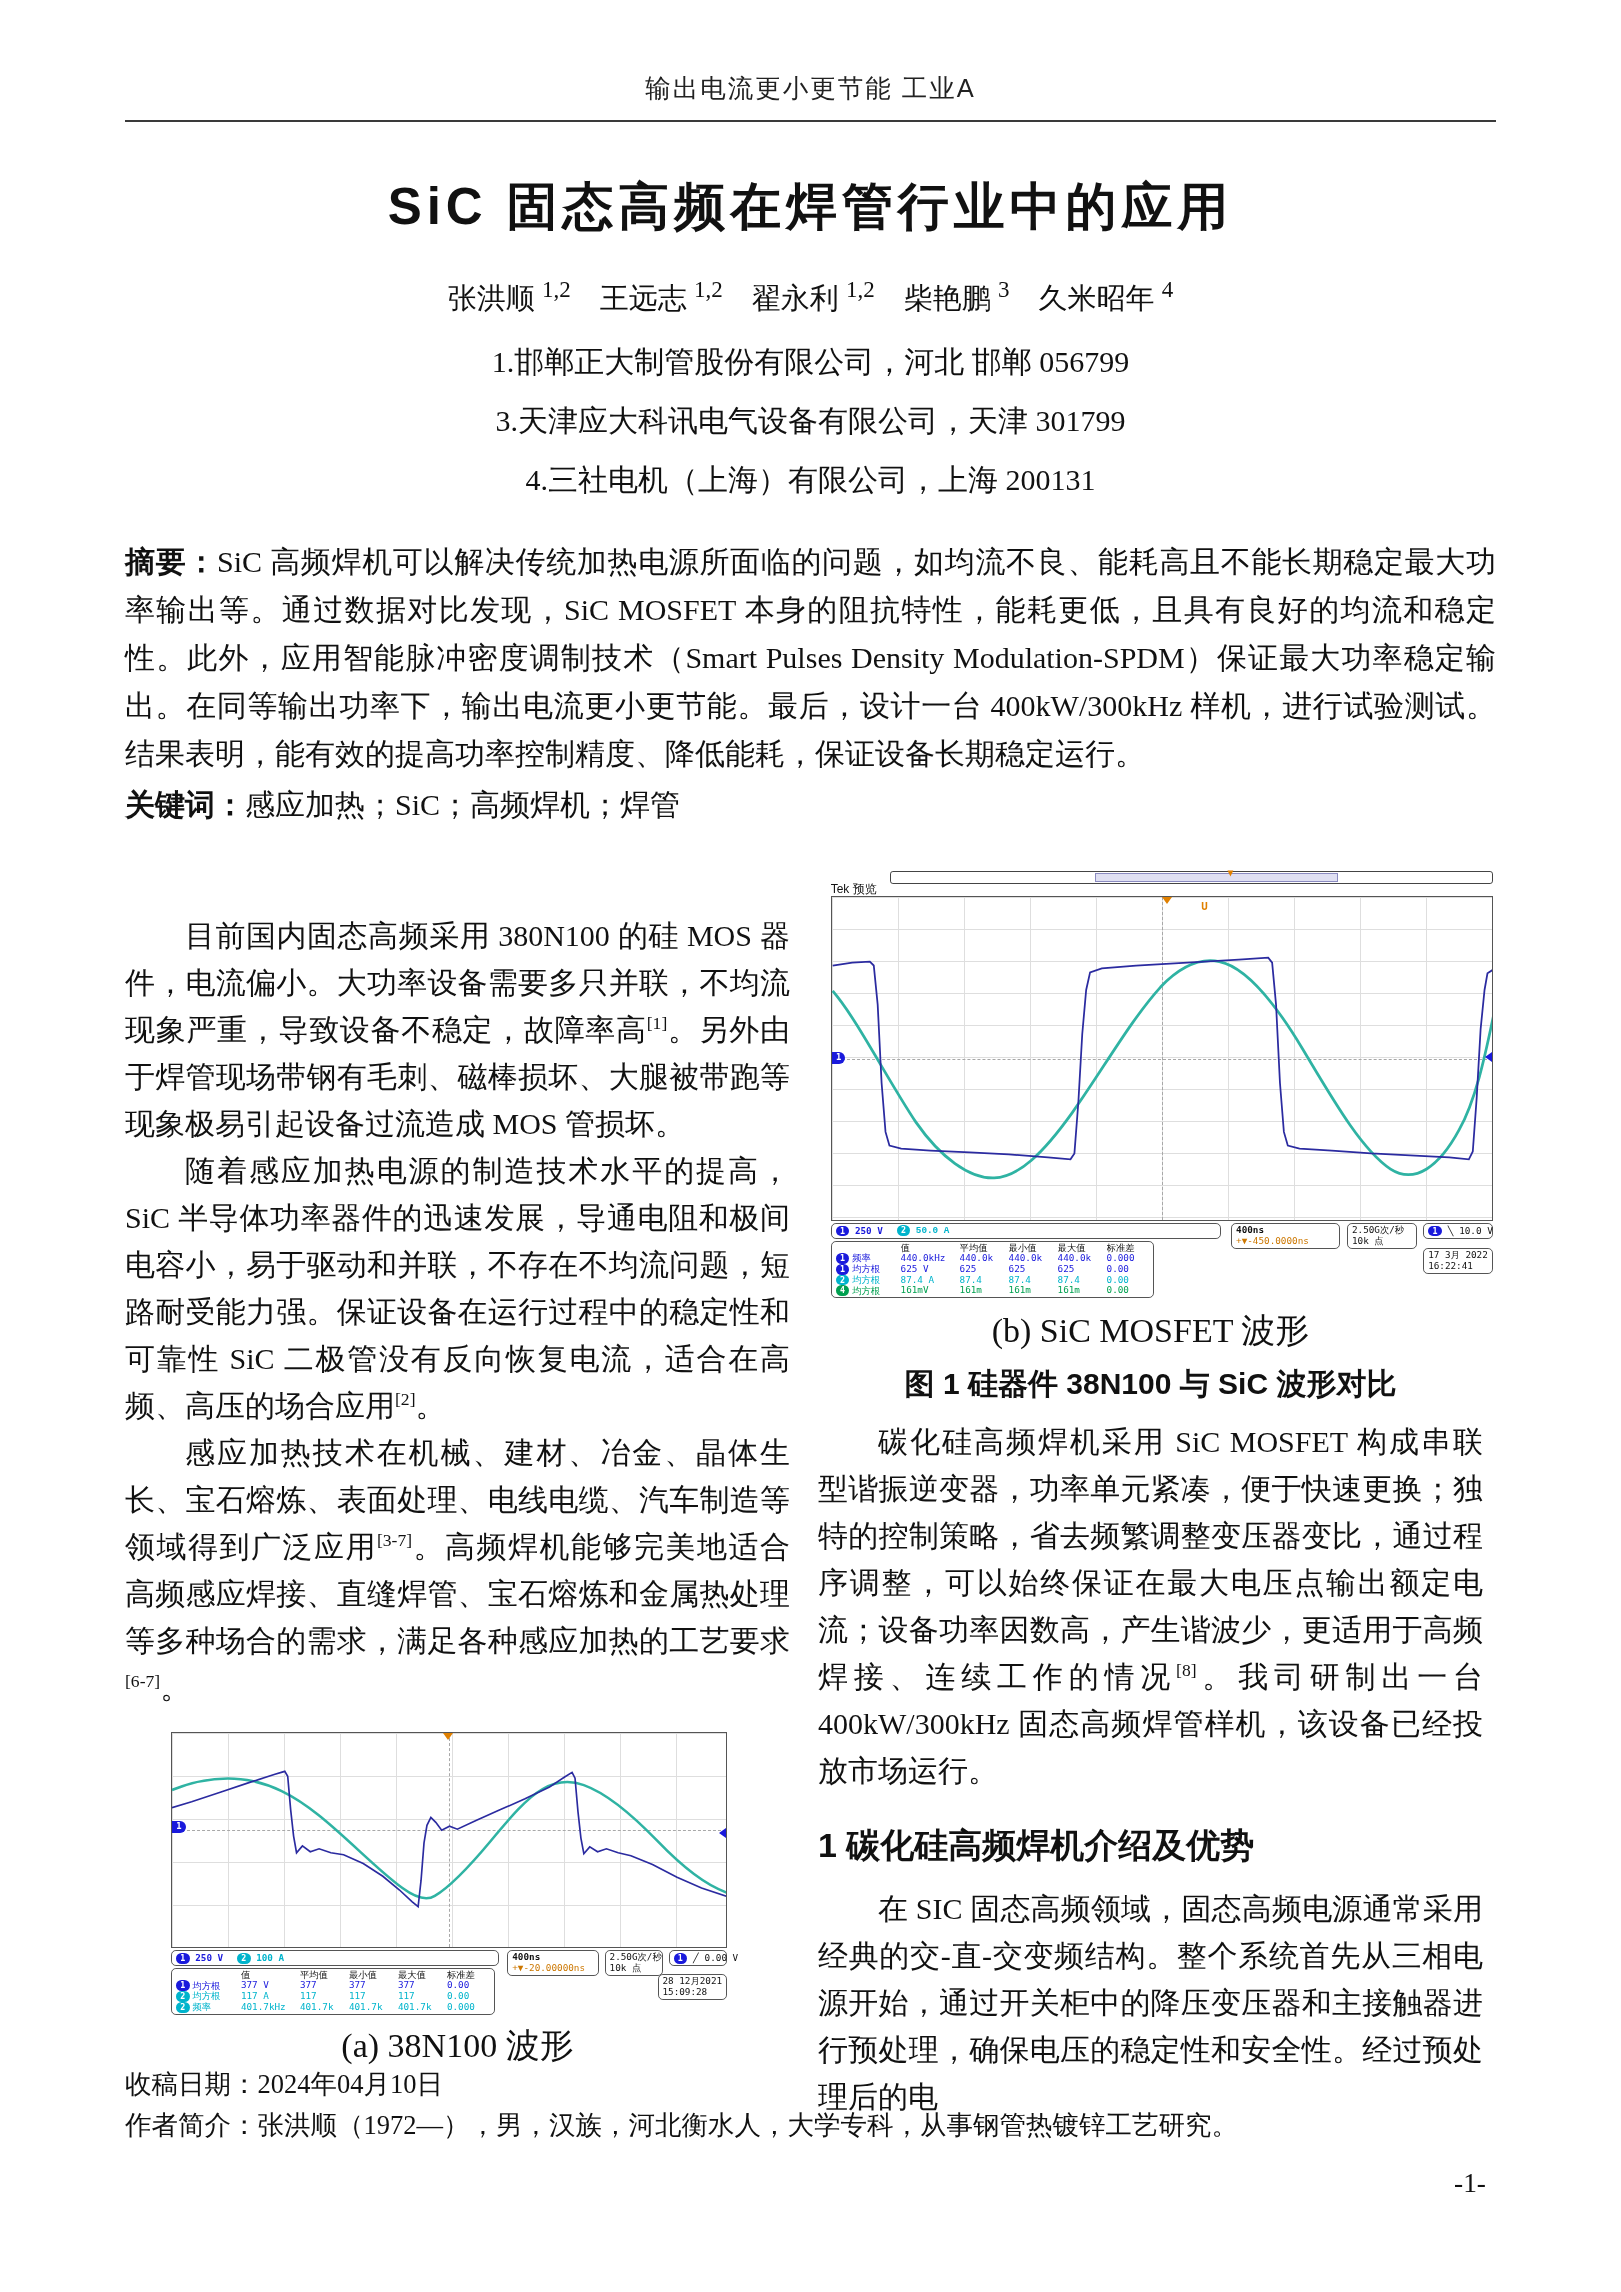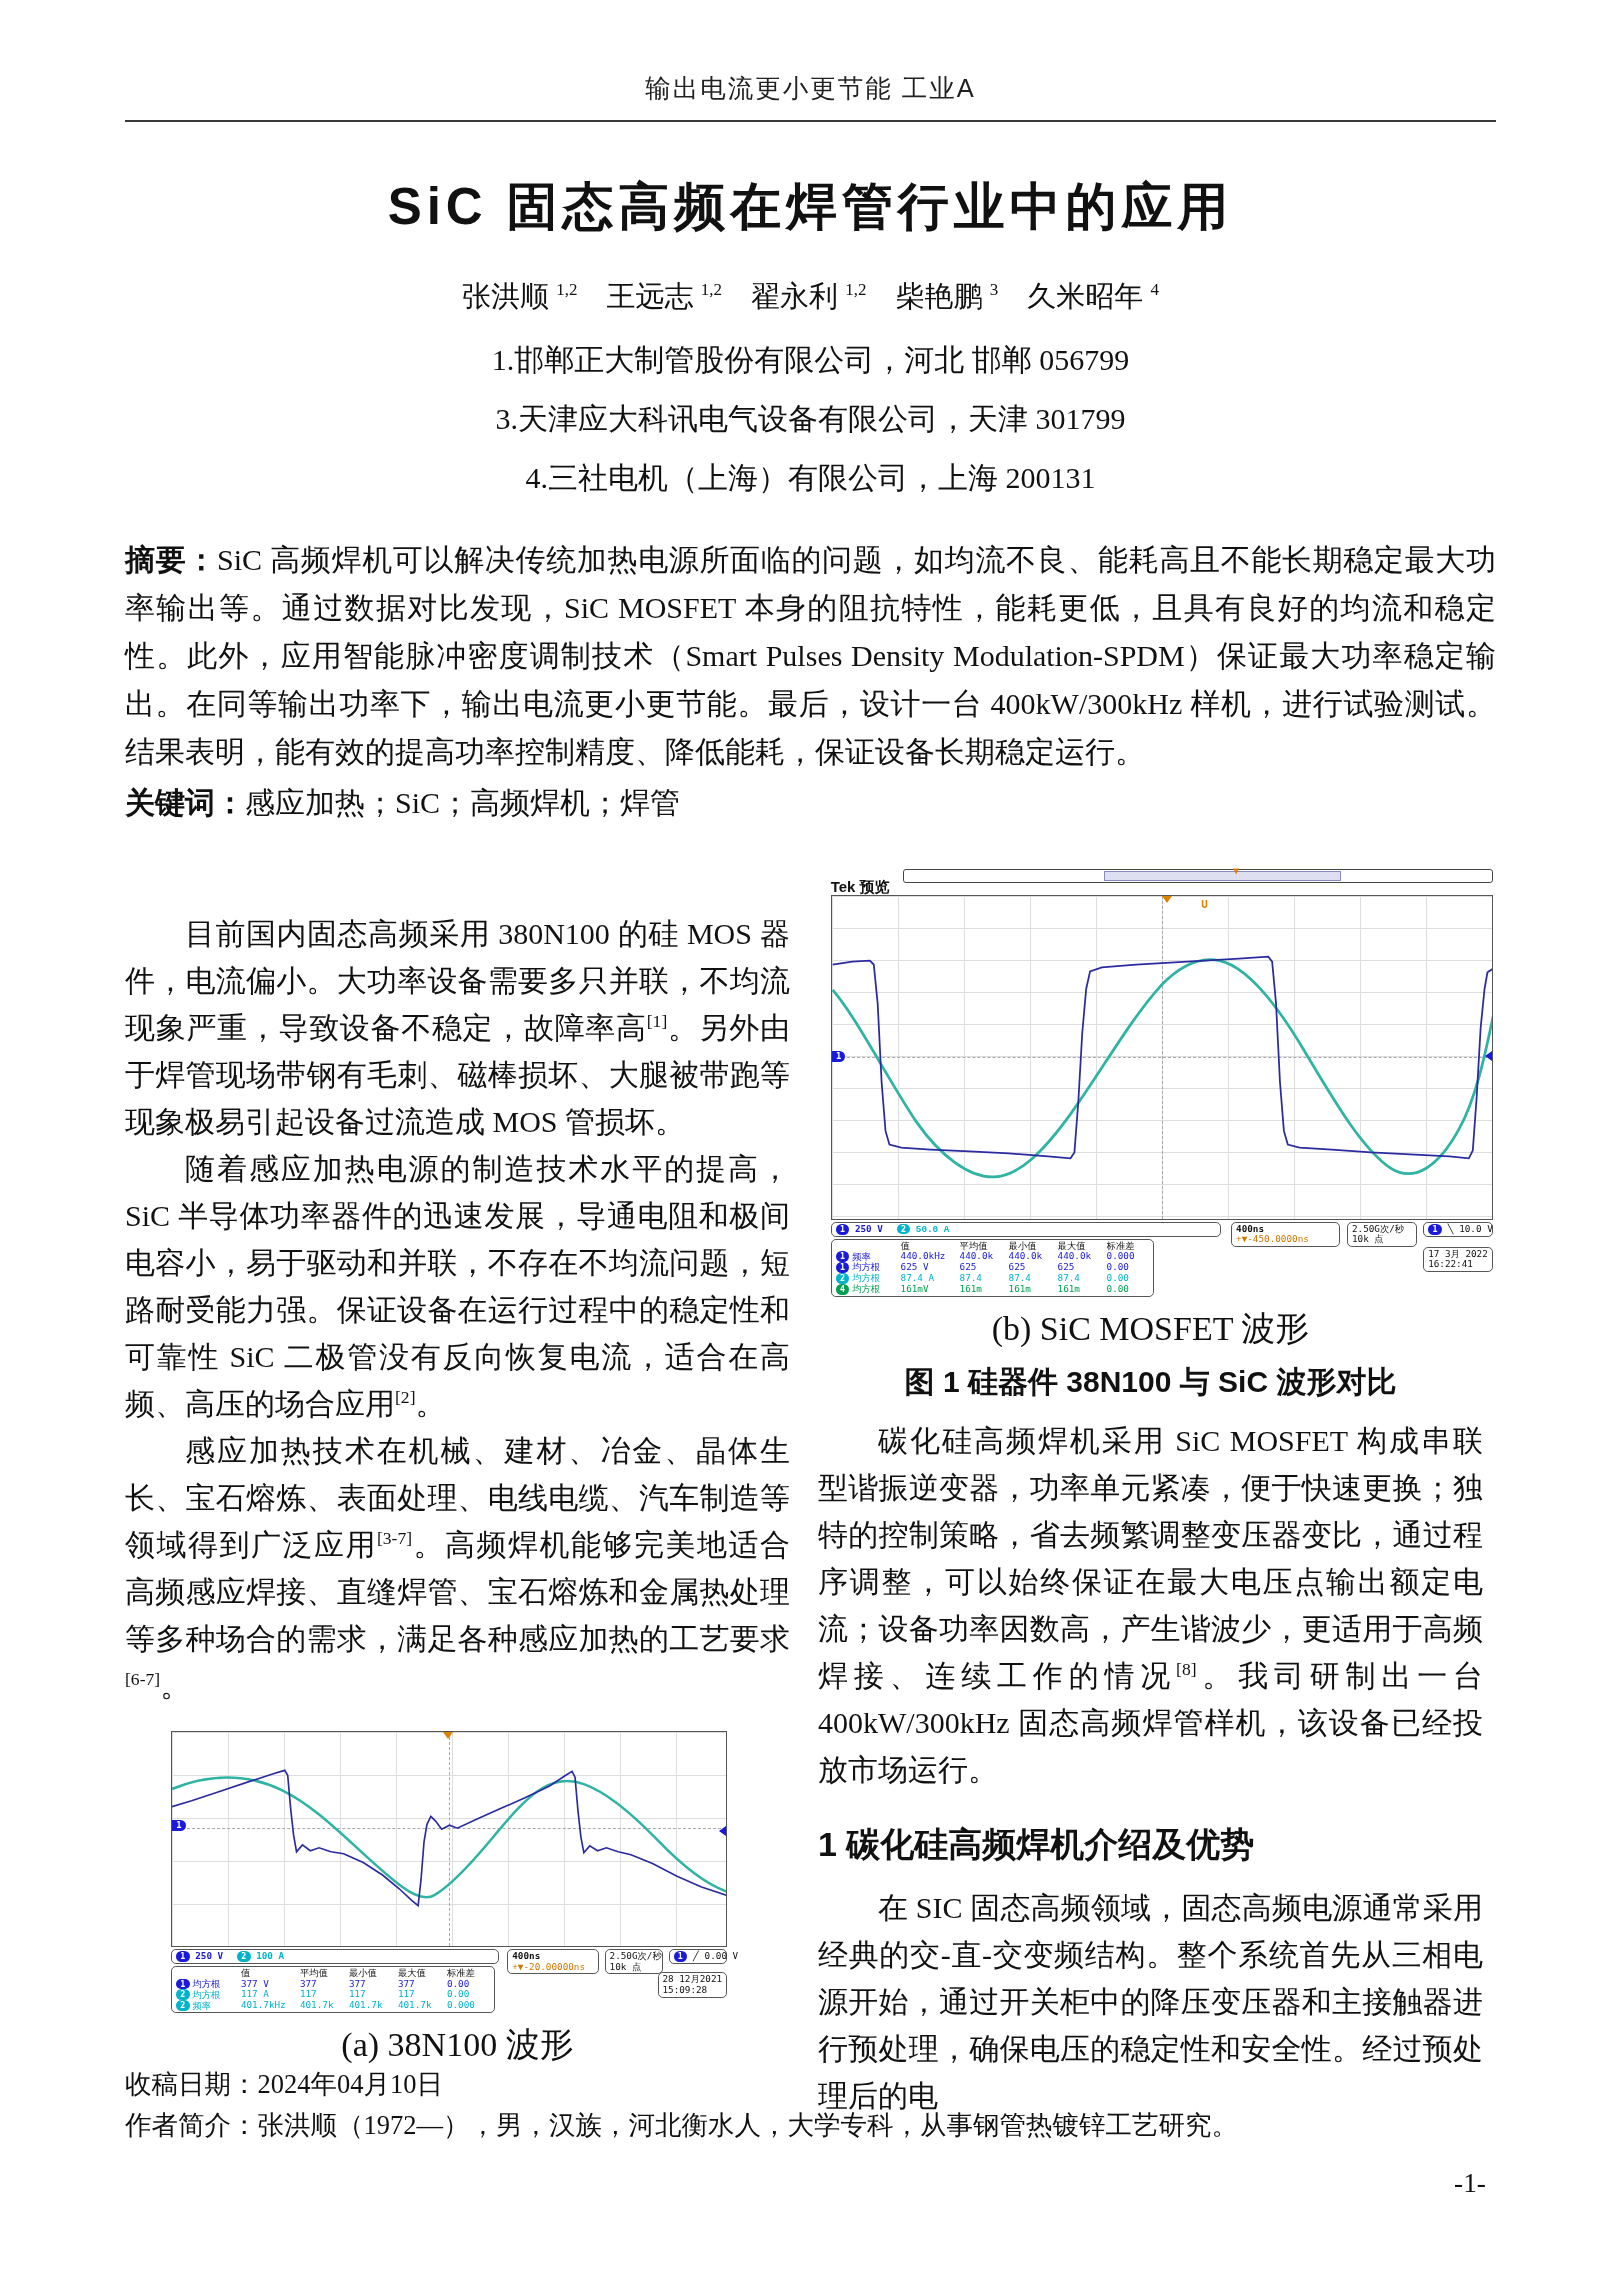--- a/index.html
+++ b/index.html
@@ -5,41 +5,41 @@
   html,body{margin:0;padding:0;background:#888;}
   .page{position:relative;width:1621px;height:2293px;background:#ffffff;margin:0 auto;
         box-sizing:border-box;padding:71px 125px 0 125px;overflow:hidden;
         font-family:"Liberation Serif","DejaVu Serif",serif;color:#111;}
   .doc-header{text-align:center;font-size:25.5px;letter-spacing:2px;color:#222;
               font-family:"Liberation Sans","DejaVu Sans",sans-serif;}
   .rule{border:none;border-top:2.9px solid #3a3a3a;margin:13.7px 0 0 0;}
   .title{margin:51px 0 0 0;text-align:center;font-size:51px;font-weight:bold;letter-spacing:4.9px;
          font-family:"Liberation Sans","DejaVu Sans",sans-serif;}
   .authors{margin-top:35px;text-align:center;font-size:29px;}
-  .authors sup{font-size:17px;}
+  .authors sup{font-size:23px;}
   .affil{ text-align:center;font-size:30px;line-height:59px;}
   .affils{margin-top:13.7px;}
   .abstract{margin:29px 0 0 0;font-size:30px;line-height:48px;text-align:justify;}
   .meta-line{margin:3.9px 0 0 0;font-size:30px;line-height:46px;}
   .blabel{font-weight:bold;font-family:"Liberation Sans","DejaVu Sans",sans-serif;}
   .columns{display:flex;gap:28px;margin-top:33px;align-items:center;}
   .col{width:665px;}
   .col p{margin:0;font-size:30px;line-height:47px;text-align:justify;text-indent:2em;}
   .col p sup{font-size:17.6px;line-height:0;}
   .sec-heading{margin:29px 0 15.7px 0;font-size:34px;font-weight:bold;
                font-family:"Liberation Sans","DejaVu Sans",sans-serif;}
   .fig-caption{text-align:center;font-size:34px;margin-top:11.8px;}
   .fig-main-caption{text-align:center;font-size:30px;font-weight:bold;margin-top:9.8px;
                     font-family:"Liberation Sans","DejaVu Sans",sans-serif;}
   
   .scope{position:relative;background:#fff;font-family:"DejaVu Sans Mono",monospace;}
   .scope-a{width:556px;margin:21.6px 0 0 46px;}
   .scope-b{width:662px;margin:3.9px 0 0 12.7px;}
   .tek-row{display:flex;align-items:center;height:25.5px;margin-bottom:5.9px;}
-  .tek-label{font-size:15px;font-weight:bold;color:#111;
+  .tek-label{font-size:12px;font-weight:normal;color:#111;
              font-family:"Liberation Sans","DejaVu Sans",sans-serif;margin-top:24px;}
   .pos-bar{flex:1;height:11.8px;border:1px solid #444;border-radius:2.9px;margin-left:13.7px;position:relative;background:#fff;}
   .pos-window{position:absolute;left:34%;width:40%;top:1px;bottom:1px;background:#dfdff2;border:1px solid #8a8ac0;}
   .pos-trig{position:absolute;left:56%;top:-3.9px;color:#e08000;font-size:9.8px;line-height:9.8px;}
   .screen{position:relative;border:1px solid #555;background:#fff;overflow:hidden;
           background-image:linear-gradient(#dedede 1px,transparent 1px),
                            linear-gradient(90deg,#dedede 1px,transparent 1px);}
   .screen-a{height:214px;background-size:56px 43px;}
   .screen-b{height:323px;background-size:66px 32px;}
   .cl-h{position:absolute;left:0;right:0;border-top:1px dashed #a8a8a8;}

